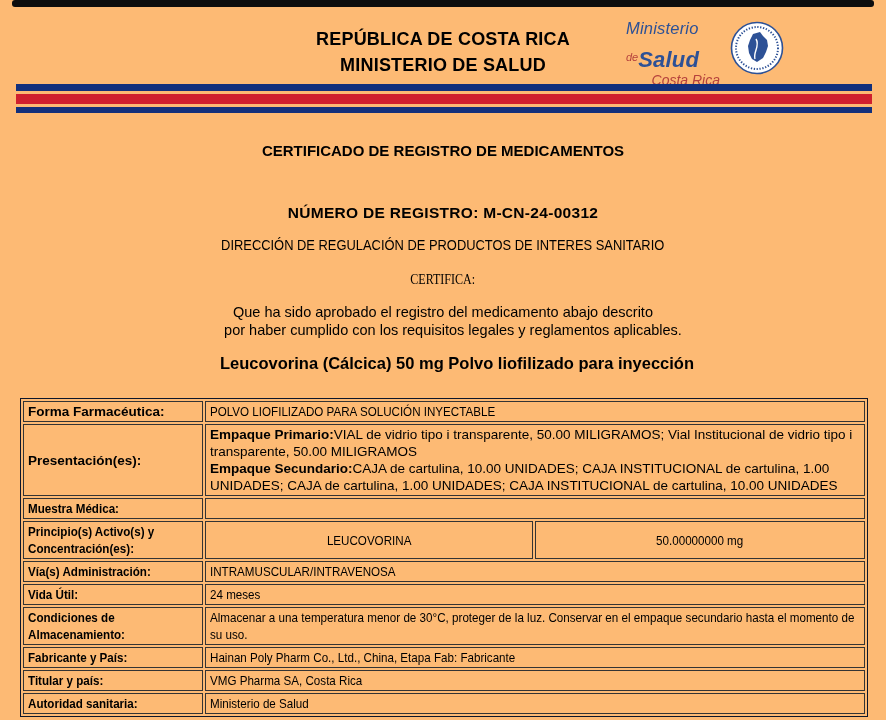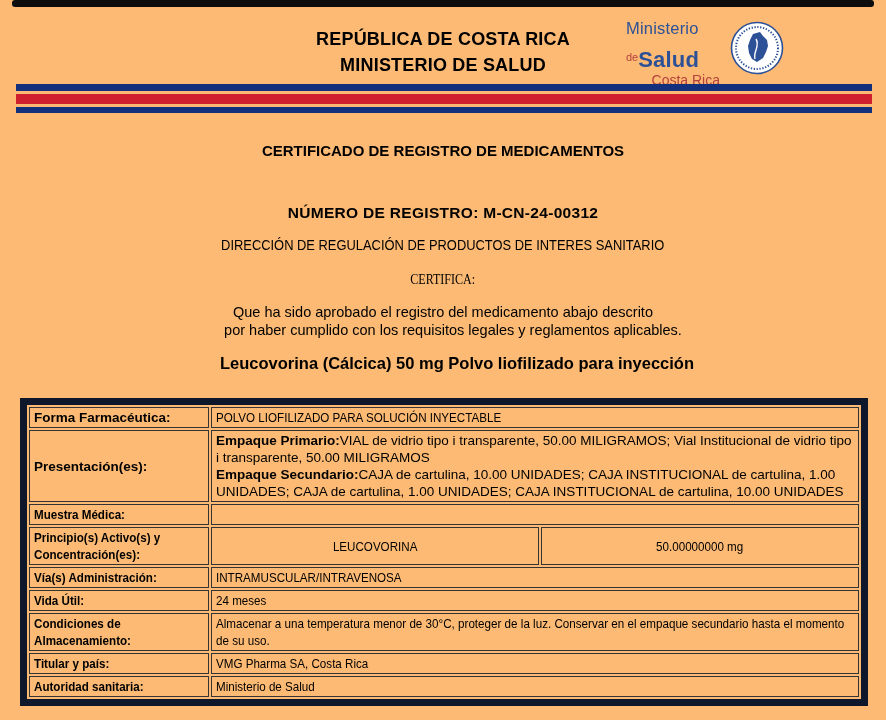--- a/index.html
+++ b/index.html
@@ -6,21 +6,21 @@
   html,body { background:#ffffff; }
   body { font-family:"Liberation Sans","DejaVu Sans",sans-serif; color:#000; }
   .page { position:relative; width:886px; height:720px; background:#fdba74; overflow:hidden; }
 
   .topbar { position:absolute; left:12px; top:0; width:862px; height:7px; border-radius:3px; }
 
   .header-title { position:absolute; left:0; top:26px; width:886px; text-align:center;
                   font-weight:700; font-size:18px; line-height:26px; letter-spacing:.2px; }
 
   .logo { position:absolute; left:626px; top:20px; width:160px; height:62px; display:flex; align-items:flex-start; }
-  .logo-text { width:100px; line-height:1; }
+  .logo-text { width:100px; line-height:1;font-style:italic; }
   .logo-l1 { font-size:16.5px; letter-spacing:.2px; }
   .logo-l2 { margin-top:12px; white-space:nowrap; }
   .logo-de { font-size:11px; vertical-align:6px; }
   .logo-salud { font-size:22px; font-weight:700; letter-spacing:.2px; }
   .logo-l3 { font-size:14px; text-align:right; padding-right:6px; margin-top:2px; }
   .seal { margin-left:4px; margin-top:1px; }
 
   .stripe { position:absolute; left:16px; width:856px; }
   .stripe.b1 { top:84px;  height:7px; }
   .stripe.r  { top:94px;  height:10px; }
@@ -34,21 +34,21 @@
   .st1         { top:304px; font-size:14.5px; }
   .st2         { top:322px; font-size:14.5px;padding-left:20px; }
   .product     { top:354px; font-weight:700; font-size:16.5px;padding-left:28px; }
 
   
   .cnc { display:inline-block; transform:scaleX(.86); transform-origin:50% 50%; white-space:nowrap; }
   .cn  { display:inline-block; transform:scaleX(.86); transform-origin:0 50%; white-space:nowrap; }
   .cnw { display:block; width:116%; transform:scaleX(.862); transform-origin:0 0; }
 
   table.reg { position:absolute; left:20px; top:398px; width:848px;
-              border-collapse:separate; border-spacing:2px; border:7px solid #0f172a;
+              border-collapse:separate; border-spacing:2px; border:1px solid #0f172a;
               table-layout:fixed; }
   table.reg td { border:1px solid #343434; padding:1px 4px; vertical-align:middle;
                  font-size:13.5px; line-height:17px; overflow:hidden; }
   td.lbl { font-weight:700; }
   td.cnd { font-size:14px; }
   td.ctr { text-align:center; }
   .rowtall td { height:34px; }
   .b { font-weight:700; }
 </style>
 </head>
@@ -137,20 +137,24 @@
 
     <tr class="rowtall">
       <td class="lbl cnd">
             <span class="cnw">Condiciones de Almacenamiento:</span>
           </td>
       <td colspan="2" class="cnd">
             <span class="cnw">Almacenar a una temperatura menor de 30°C, proteger de la luz. Conservar en el empaque secundario hasta el momento de su uso.</span>
           </td>
     </tr>
 
+    <tr>
+      <td class="lbl cnd"><span class="cn">Fabricante y País:</span></td>
+      <td colspan="2" class="cnd"><span class="cn">Hainan Poly Pharm Co., Ltd., China, Etapa Fab: Fabricante</span></td>
+    </tr>
 
     <tr>
       <td class="lbl cnd"><span class="cn">Titular y país:</span></td>
       <td colspan="2" class="cnd"><span class="cn">VMG Pharma SA, Costa Rica</span></td>
     </tr>
 
     <tr>
       <td class="lbl cnd"><span class="cn">Autoridad sanitaria:</span></td>
       <td colspan="2" class="cnd"><span class="cn">Ministerio de Salud</span></td>
     </tr>

